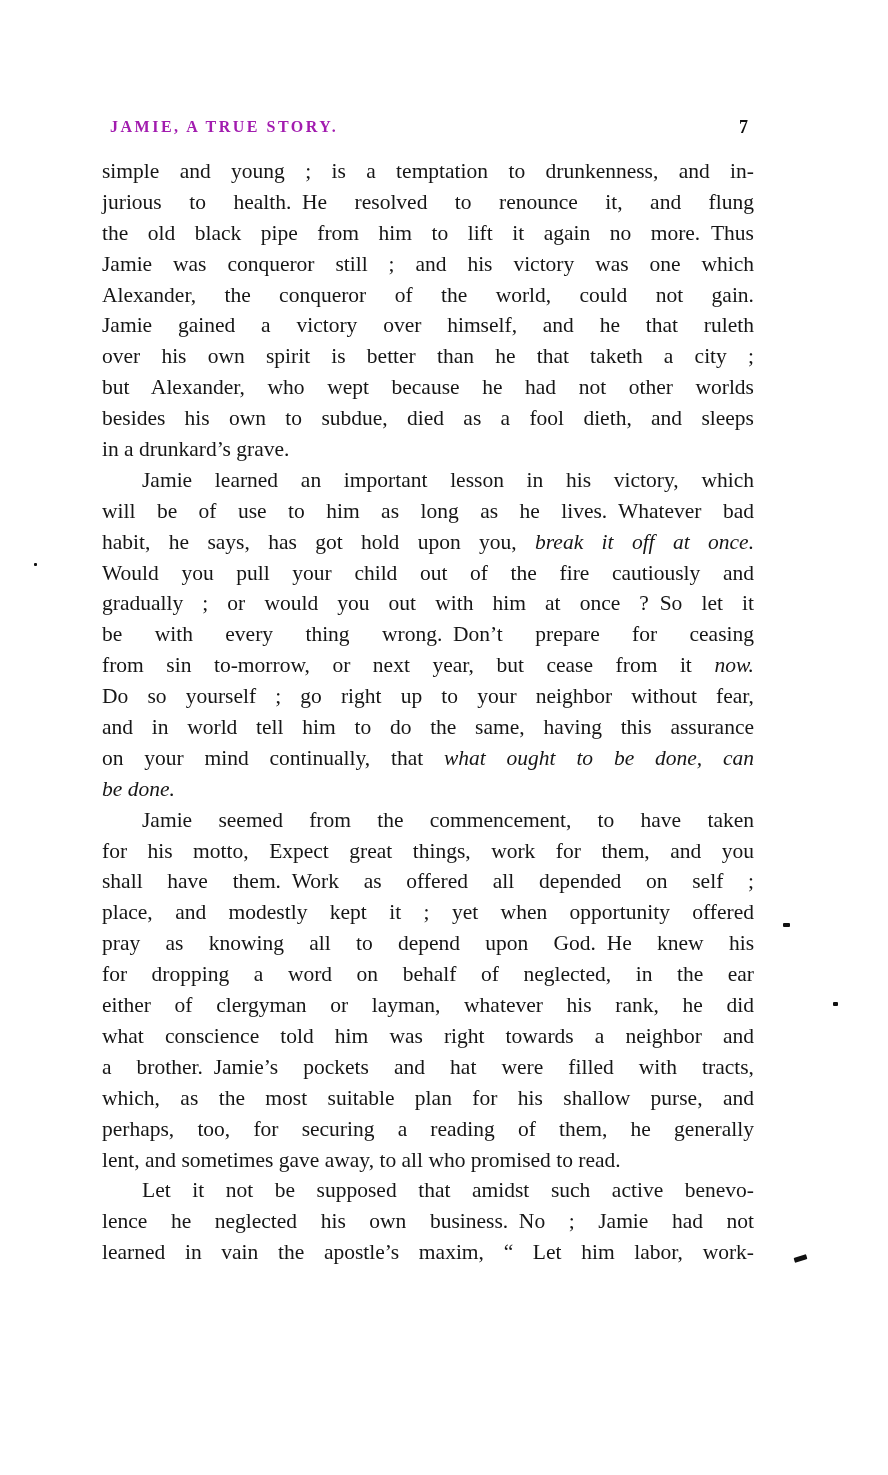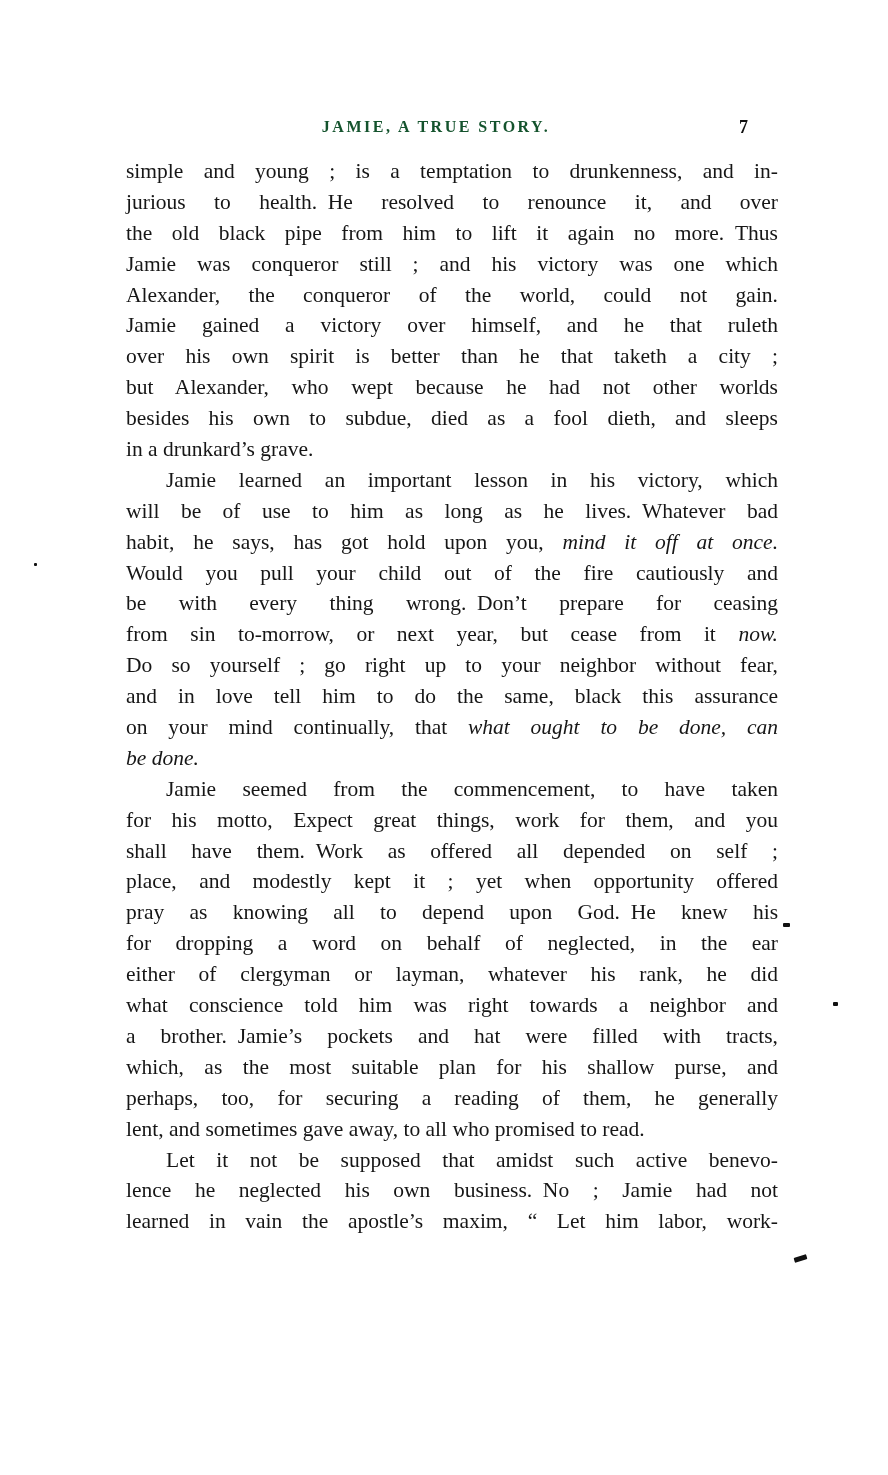--- a/index.html
+++ b/index.html
@@ -18,39 +18,39 @@
   }
   .running-header {
     position: absolute;
     left: 110px;
     top: 114px;
     width: 652px;
     height: 26px;
   }
   .running-title {
     display: block;
-    text-align: center;
+    text-align: left;
     font-size: 16px;
     font-weight: 700;
     letter-spacing: 2.5px;
     line-height: 26px;
-    color: #14532d;
+    color: #a21caf;
   }
   .page-number {
     position: absolute;
     right: 14px;
     top: 0;
     font-size: 18px;
     font-weight: 700;
     line-height: 26px;
     color: #111111;
   }
   .text-block {
     position: absolute;
-    left: 126px;
+    left: 102px;
     top: 156px;
     width: 652px;
   }
   .line {
     height: 30.9px;
     line-height: 30.9px;
     font-size: 21.5px;
     text-align: justify;
     text-align-last: justify;
     white-space: normal;
@@ -75,37 +75,38 @@
 </head>
 <body>
 
 <div class="page">
   <div class="running-header">
     <span class="running-title">JAMIE, A TRUE STORY.</span>
     <span class="page-number">7</span>
   </div>
   <div class="text-block">
       <div class="line"><span>simple and young ; is a temptation to drunkenness, and in-</span></div>
-      <div class="line"><span>jurious to health. He resolved to renounce it, and over</span></div>
+      <div class="line"><span>jurious to health. He resolved to renounce it, and flung</span></div>
       <div class="line"><span>the old black pipe from him to lift it again no more. Thus</span></div>
       <div class="line"><span>Jamie was conqueror still ; and his victory was one which</span></div>
       <div class="line"><span>Alexander, the conqueror of the world, could not gain.</span></div>
       <div class="line"><span>Jamie gained a victory over himself, and he that ruleth</span></div>
       <div class="line"><span>over his own spirit is better than he that taketh a city ;</span></div>
       <div class="line"><span>but Alexander, who wept because he had not other worlds</span></div>
       <div class="line"><span>besides his own to subdue, died as a fool dieth, and sleeps</span></div>
       <div class="line end"><span>in a drunkard’s grave.</span></div>
       <div class="line indent"><span>Jamie learned an important lesson in his victory, which</span></div>
       <div class="line"><span>will be of use to him as long as he lives. Whatever bad</span></div>
-      <div class="line"><span>habit, he says, has got hold upon you, </span><span class="it">mind it off at once.</span></div>
+      <div class="line"><span>habit, he says, has got hold upon you, </span><span class="it">break it off at once.</span></div>
       <div class="line"><span>Would you pull your child out of the fire cautiously and</span></div>
+      <div class="line"><span>gradually ; or would you out with him at once ? So let it</span></div>
       <div class="line"><span>be with every thing wrong. Don’t prepare for ceasing</span></div>
       <div class="line"><span>from sin to-morrow, or next year, but cease from it </span><span class="it">now.</span></div>
       <div class="line"><span>Do so yourself ; go right up to your neighbor without fear,</span></div>
-      <div class="line"><span>and in love tell him to do the same, black this assurance</span></div>
+      <div class="line"><span>and in world tell him to do the same, having this assurance</span></div>
       <div class="line"><span>on your mind continually, that </span><span class="it">what ought to be done, can</span></div>
       <div class="line end"><span class="it">be done.</span></div>
       <div class="line indent"><span>Jamie seemed from the commencement, to have taken</span></div>
       <div class="line"><span>for his motto, Expect great things, work for them, and you</span></div>
       <div class="line"><span>shall have them. Work as offered all depended on self ;</span></div>
       <div class="line"><span>place, and modestly kept it ; yet when opportunity offered</span></div>
       <div class="line"><span>pray as knowing all to depend upon God. He knew his</span></div>
       <div class="line"><span>for dropping a word on behalf of neglected, in the ear</span></div>
       <div class="line"><span>either of clergyman or layman, whatever his rank, he did</span></div>
       <div class="line"><span>what conscience told him was right towards a neighbor and</span></div>

